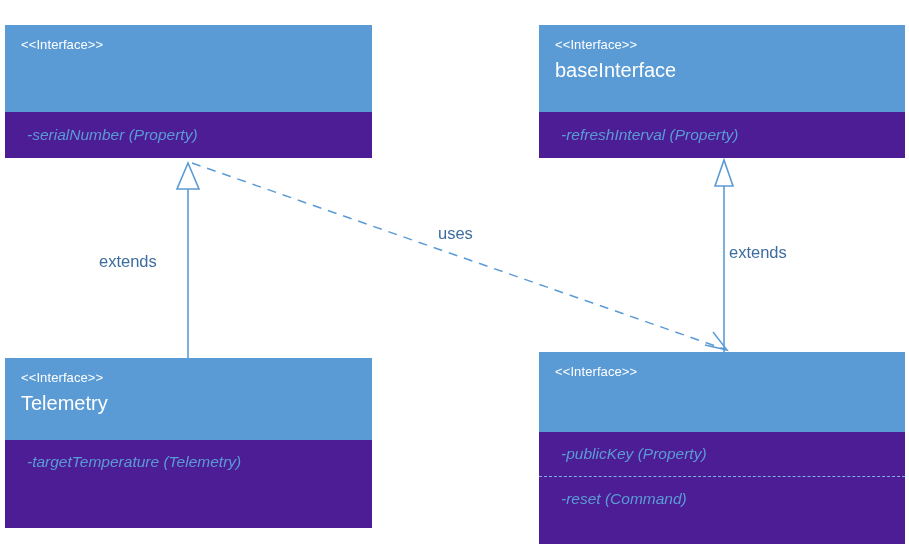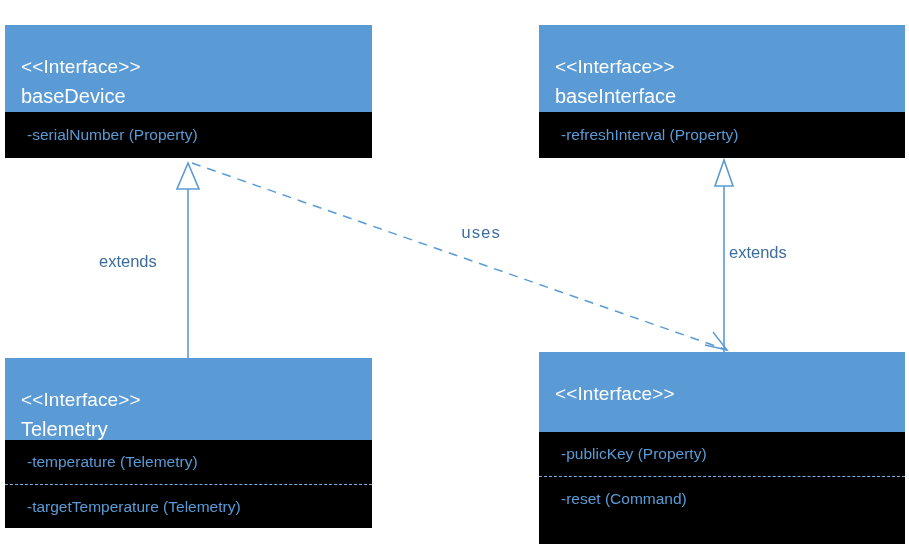--- a/index.html
+++ b/index.html
@@ -26,35 +26,35 @@
     box-sizing: border-box;
     background: #f1f1f1;
   }
   .uml-header {
     box-sizing: border-box;
     background: #5b9bd5;
     color: #ffffff;
     padding: 11px 16px 12px 16px;
   }
   .uml-stereotype {
-    font-size: 19px;
+    font-size: 13px;
     line-height: 1.35;
     letter-spacing: 0.1px;
     white-space: nowrap;
-    margin-top: 18px;
   }
   .uml-name {
     font-size: 20px;
     line-height: 1.35;
     margin-top: 3px;
     white-space: nowrap;
   }
   .uml-body {
     box-sizing: border-box;
-    background: #000000;
+    background: #4c1d95;
+    font-style: italic;
   }
   .uml-member {
     box-sizing: border-box;
     color: #5b9bd5;
     font-size: 15.5px;
     padding: 0 16px 0 22px;
     display: flex;
     align-items: center;
     white-space: nowrap;
   }
@@ -99,21 +99,20 @@
 
     <g>
       <line x1="192" y1="163" x2="727" y2="350" stroke="#5b9bd5" stroke-width="1.5" stroke-dasharray="9 7"></line>
       <polyline points="705,345 727,350 713,332" fill="none" stroke="#5b9bd5" stroke-width="1.5"></polyline>
     </g>
   </svg>
 
   <div class="uml-box" style="left:5px; top:25px; width:367px; height:133px;">
     <div class="uml-header" style="height:87px;">
       <div class="uml-stereotype">&lt;&lt;Interface&gt;&gt;</div>
-      <div class="uml-name">baseDevice</div>
     </div>
     <div class="uml-body" style="height:46px;">
       <div class="uml-member" style="height:46px;">-serialNumber (Property)</div>
     </div>
   </div>
 
   <div class="uml-box" style="left:539px; top:25px; width:366px; height:133px;">
     <div class="uml-header" style="height:87px;">
       <div class="uml-stereotype">&lt;&lt;Interface&gt;&gt;</div>
       <div class="uml-name">baseInterface</div>
@@ -122,34 +121,33 @@
       <div class="uml-member" style="height:46px;">-refreshInterval (Property)</div>
     </div>
   </div>
 
   <div class="uml-box" style="left:5px; top:358px; width:367px; height:170px;">
     <div class="uml-header" style="height:82px;">
       <div class="uml-stereotype">&lt;&lt;Interface&gt;&gt;</div>
       <div class="uml-name">Telemetry</div>
     </div>
     <div class="uml-body" style="height:88px;">
-      <div class="uml-member" style="height:44px;">-temperature (Telemetry)</div>
       <div class="uml-member" style="height:44px;">-targetTemperature (Telemetry)</div>
     </div>
   </div>
 
   <div class="uml-box" style="left:539px; top:352px; width:366px; height:168px;">
     <div class="uml-header" style="height:80px;">
       <div class="uml-stereotype">&lt;&lt;Interface&gt;&gt;</div>
     </div>
     <div class="uml-body" style="height:112px;">
       <div class="uml-member" style="height:44px;">-publicKey (Property)</div>
       <div class="uml-member" style="height:44px;">-reset (Command)</div>
     </div>
   </div>
 
   <div class="edge-label" style="left:99px; top:252px;">extends</div>
 
   <div class="edge-label" style="left:729px; top:243px;">extends</div>
 
-  <div class="edge-label" style="left:461px; top:224px;font-family:Liberation Mono, monospace;">uses</div>
+  <div class="edge-label" style="left:438px; top:224px;">uses</div>
 
 </div>
 
 </body></html>

